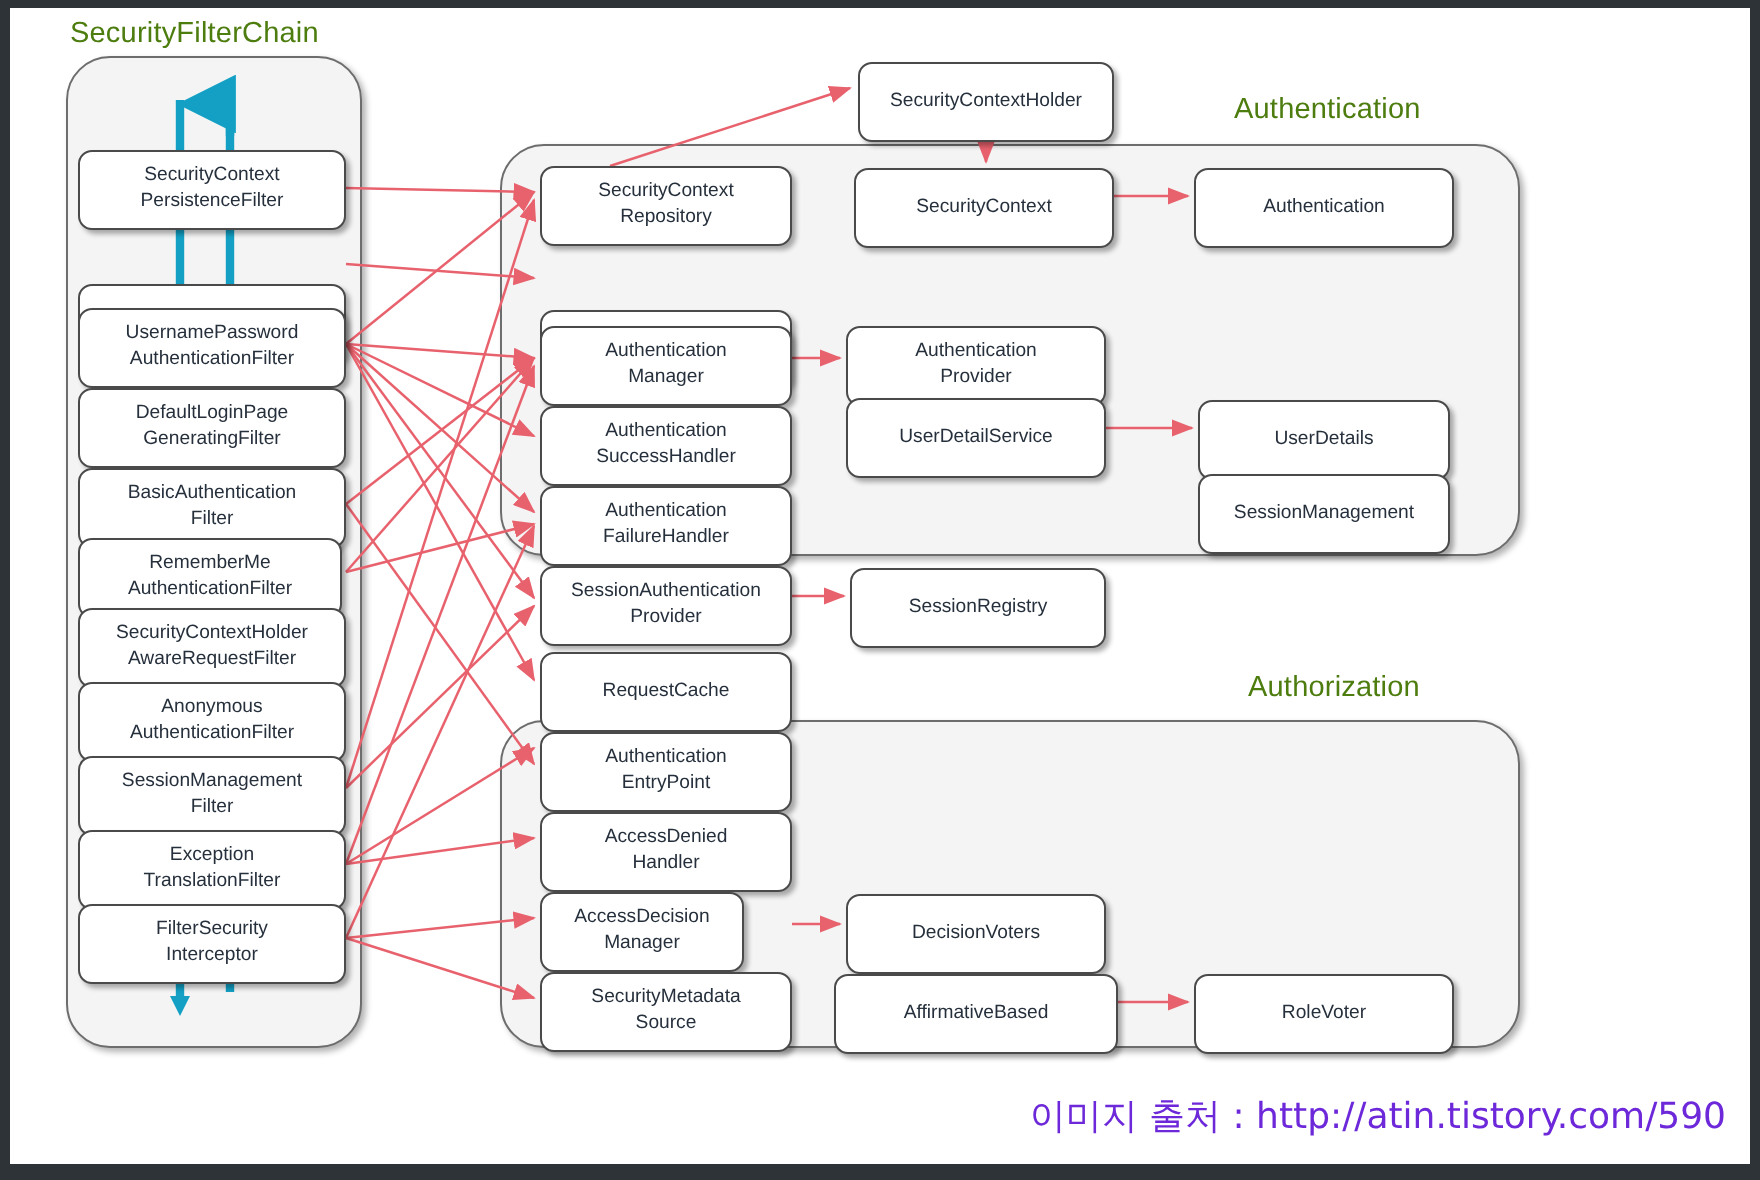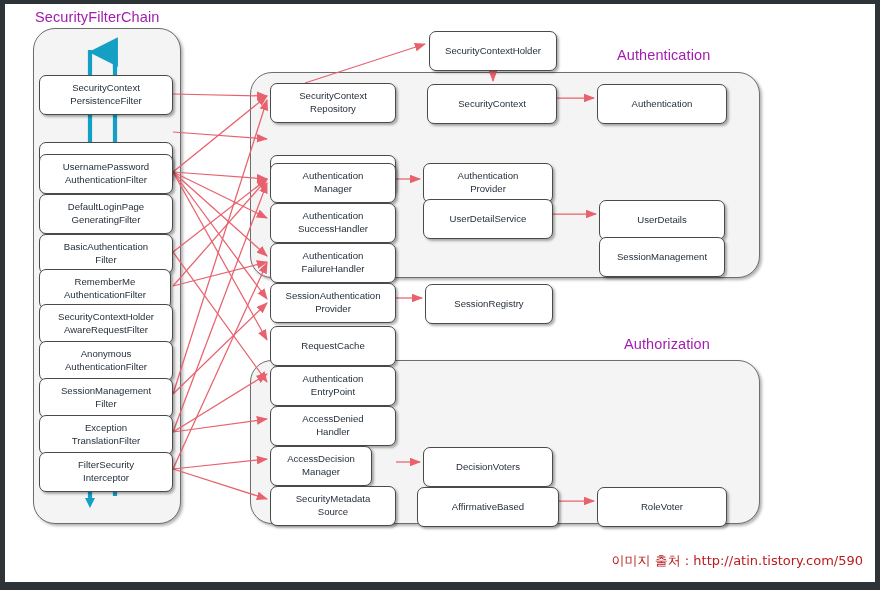--- a/index.html
+++ b/index.html
@@ -27,21 +27,21 @@
     position: absolute;
     left: 0;
     top: 0;
     width: 870px;
     height: 578px;
     pointer-events: none;
   }
   .group-title {
     position: absolute;
     font-size: 14.5px;
-    color: #a21caf;
+    color: #4d7c0f;
     white-space: nowrap;
     letter-spacing: 0.1px;
   }
   .container-box {
     position: absolute;
     background: #f4f4f4;
     border: 1.4px solid #6d6d6d;
     border-radius: 22px;
     box-shadow: 2px 2px 3px rgba(0,0,0,0.30);
     box-sizing: border-box;
@@ -63,22 +63,22 @@
     padding: 19px 2px;
   }
   .node span {
     display: block;
     white-space: pre-line;
   }
   .footer {
     position: absolute;
     right: 12px;
     bottom: 12px;
-    font-size: 13px;
-    color: #b91c1c;
+    font-size: 18px;
+    color: #6d28d9;
     white-space: nowrap;
     font-family: "DejaVu Sans", sans-serif;
   }
 </style>
 </head>
 <body>
 
 <div id="canvas">
 
   <div class="container-box" style="left:28px; top:24px; width:148px; height:496px;"></div>

